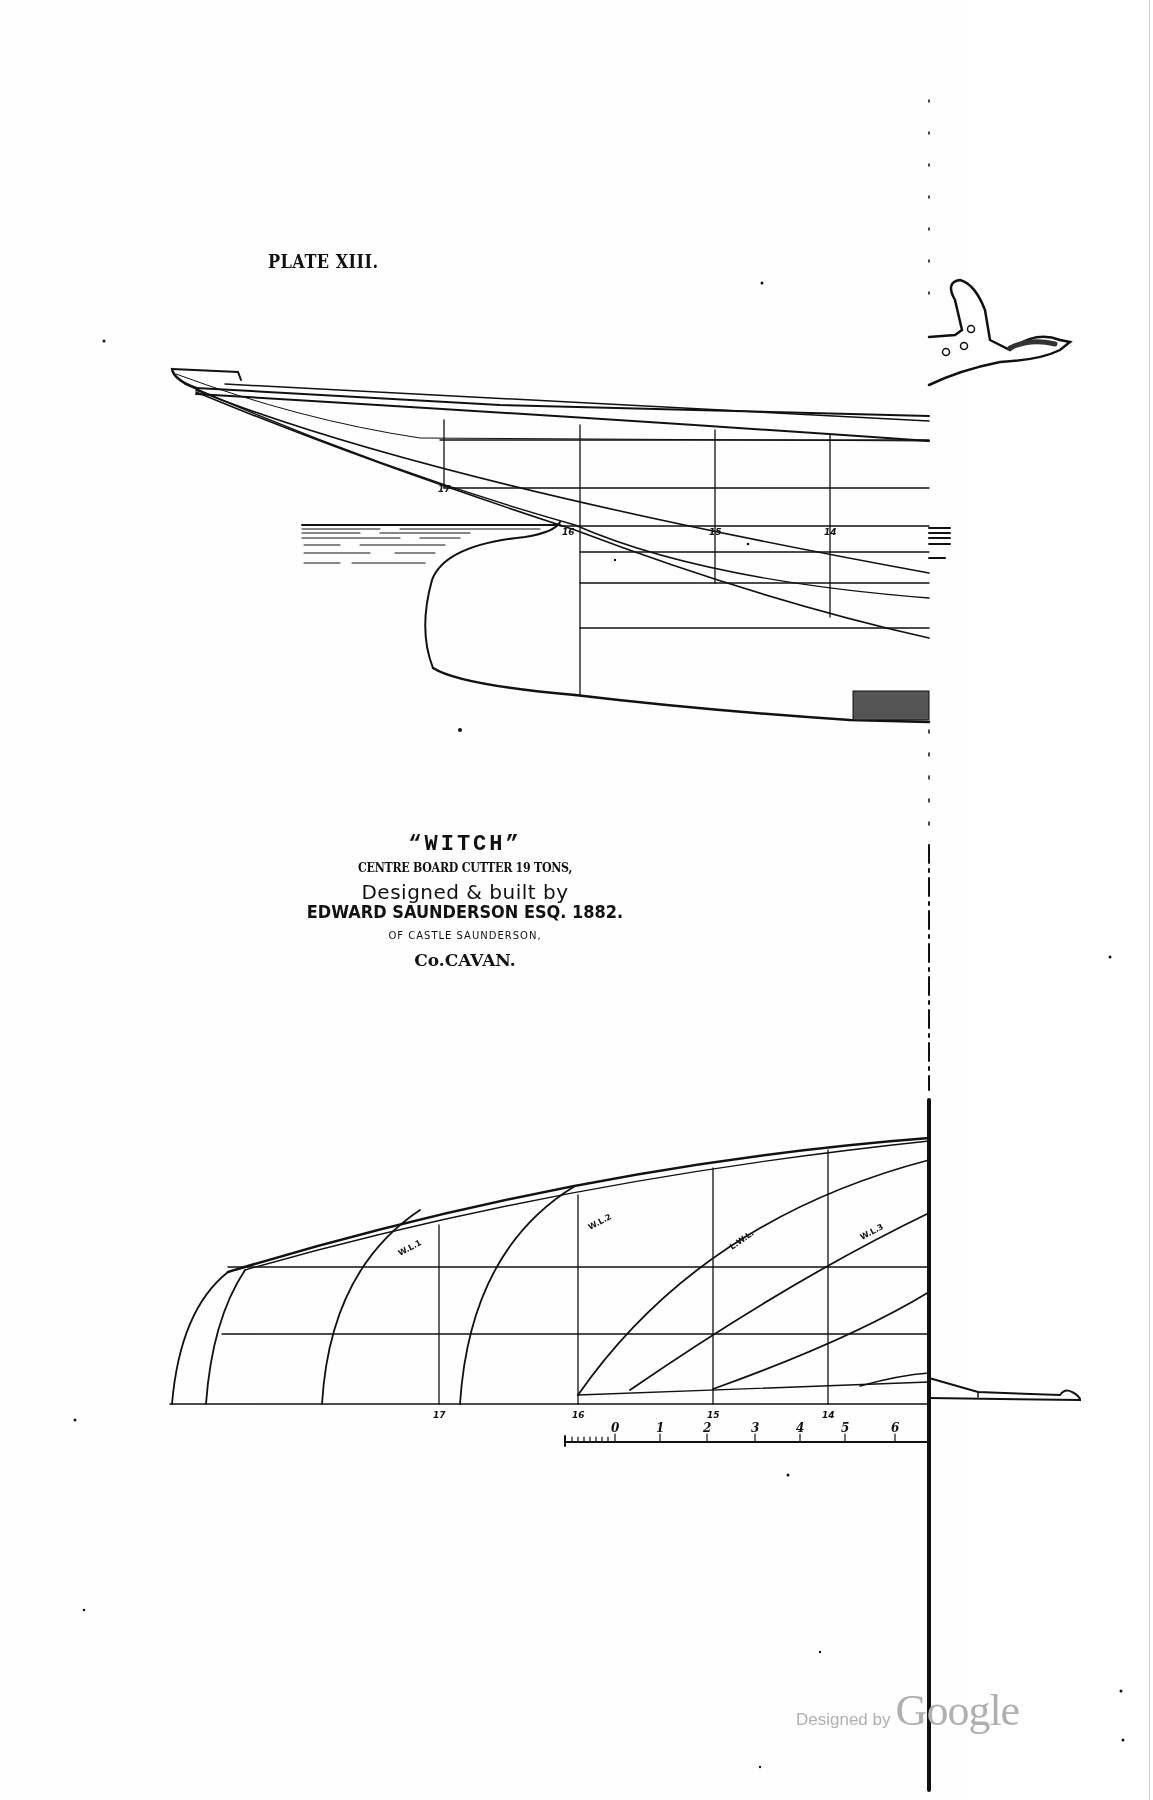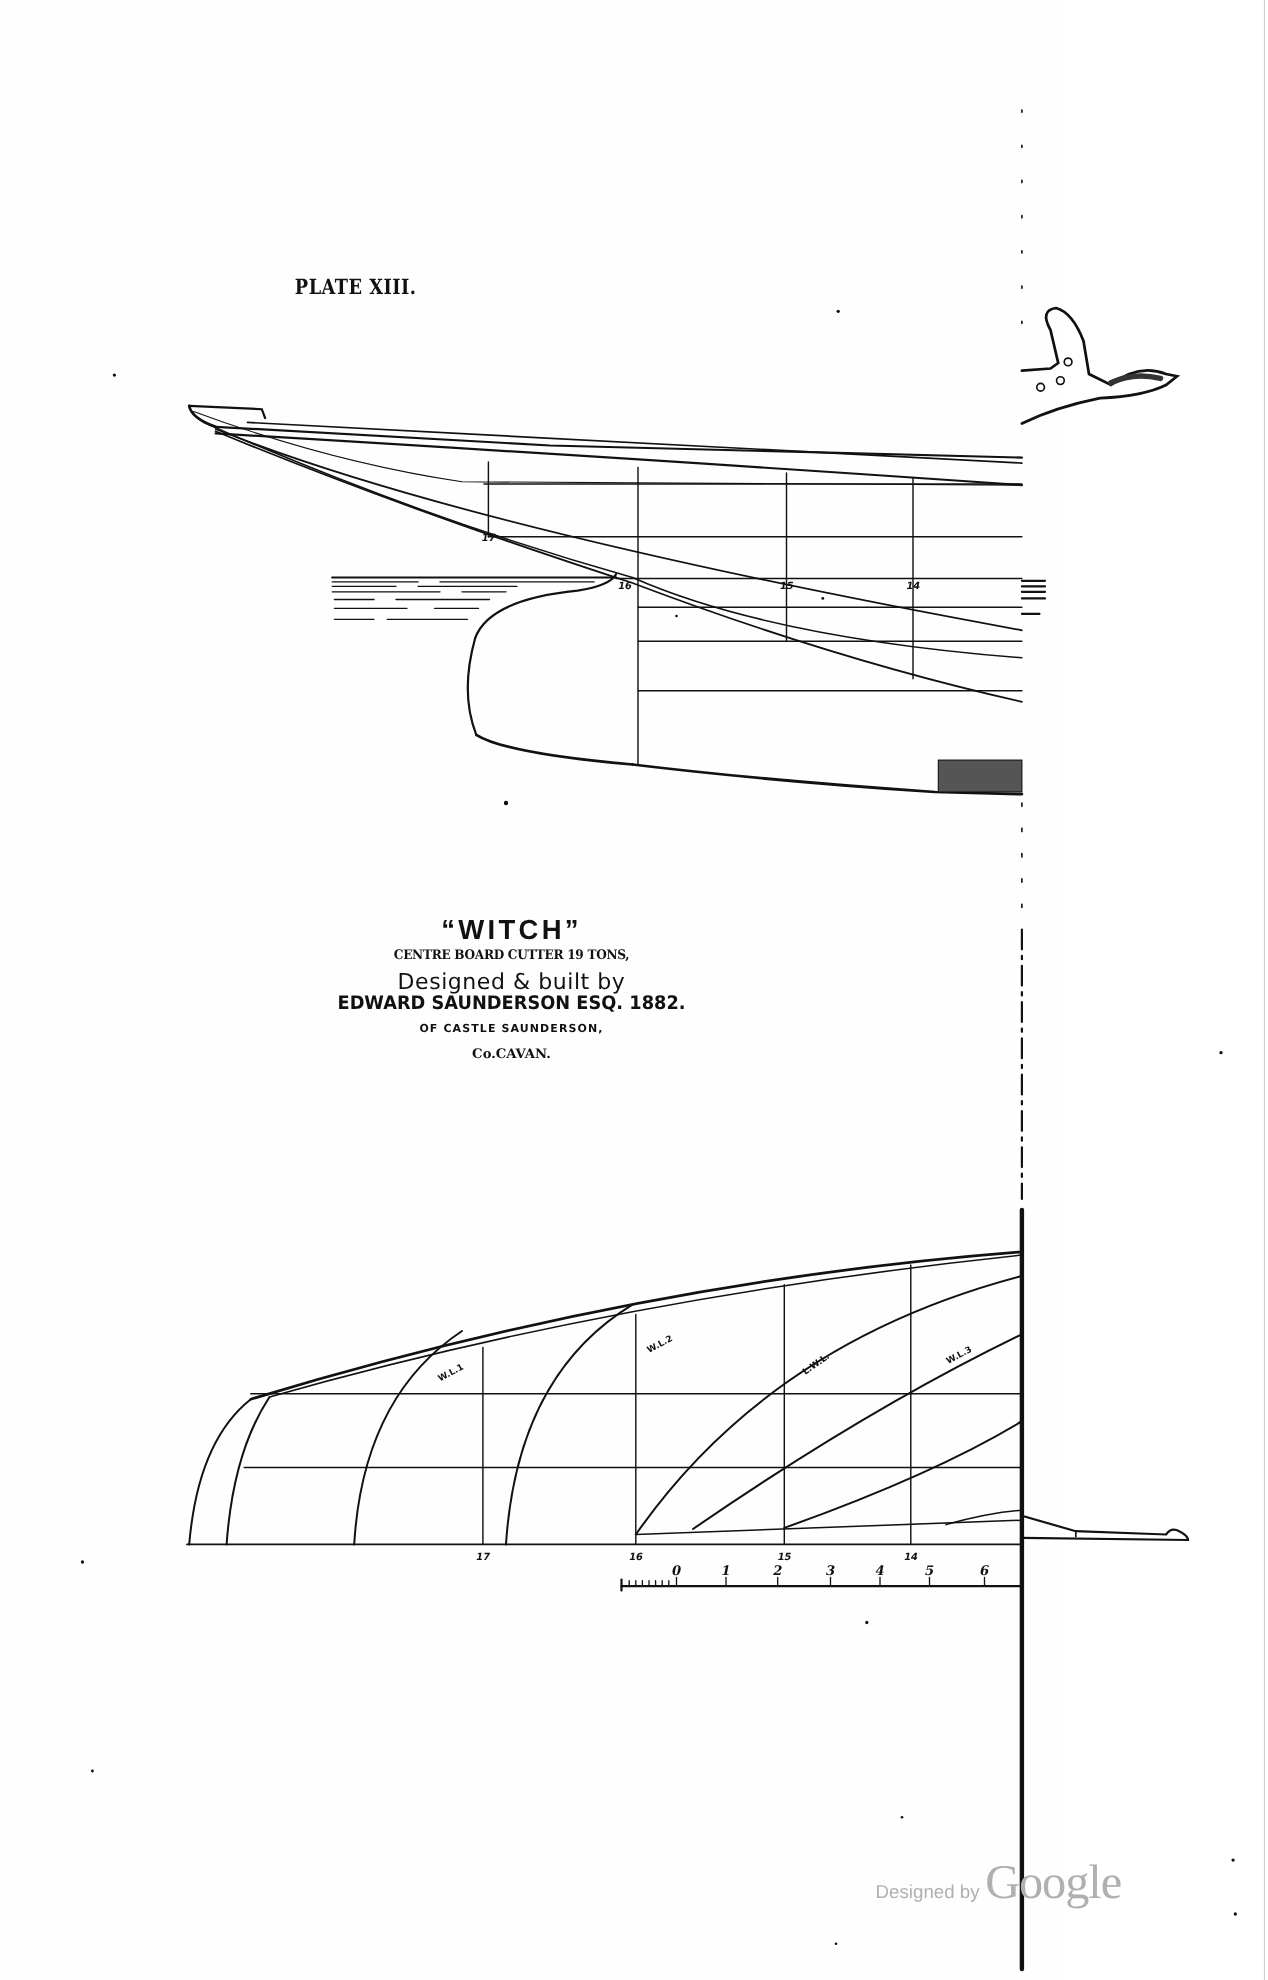--- a/index.html
+++ b/index.html
@@ -3,26 +3,26 @@
 <meta charset="utf-8">
 <style>
   html, body { margin:0; padding:0; background:#ffffff; }
   body { width:1153px; height:1800px; position:relative; overflow:hidden; font-family:"DejaVu Serif", serif; }
   .page { position:absolute; left:0; top:0; width:963px; height:1800px; background:#fefefe; }
   .page-edge { position:absolute; left:1149px; top:0; width:1px; height:1800px; background:#d0d0d0; }
   .drawing { position:absolute; left:0; top:0; }
   .plate-title { position:absolute; left:268px; top:250px; font-family:"DejaVu Serif", serif; font-weight:bold; font-size:19px; letter-spacing:0.5px; transform:scaleX(0.85); transform-origin:left top; color:#111; }
   .title-block { position:absolute; left:265px; top:834px; width:400px; text-align:center; color:#111; }
   .title-block div { line-height:1; }
-  .t-name { font-family:Liberation Sans, sans-serif; font-weight:bold; font-size:25px; letter-spacing:3px; height:26px; }
+  .t-name { font-family:Liberation Mono, monospace; font-weight:bold; font-size:22px; letter-spacing:3px; height:26px; }
   .t-sub { font-family:"DejaVu Serif", serif; font-weight:bold; font-size:12px; transform:scaleX(0.92); height:20px; margin-top:2px; letter-spacing:-0.3px; }
   .t-designed { font-family:"DejaVu Sans", sans-serif; font-size:20px; height:22px; letter-spacing:0.5px; }
   .t-builder { font-family:"DejaVu Sans", sans-serif; font-weight:bold; font-size:17px; height:27px; transform:scaleX(0.95); }
-  .t-castle { font-family:"DejaVu Sans", sans-serif; font-weight:bold; font-size:10px; height:21px; letter-spacing:1px; }
-  .t-county { font-family:"DejaVu Serif", serif; font-weight:bold; font-size:12px; height:16px; }
+  .t-castle { font-family:"DejaVu Sans", sans-serif; font-weight:normal; font-size:10px; height:21px; letter-spacing:1px; }
+  .t-county { font-family:"DejaVu Serif", serif; font-weight:bold; font-size:17px; height:16px; }
   .watermark { position:absolute; left:796px; top:1685px; color:#b0b0b0; white-space:nowrap; }
   .wm-prefix { font-family:"Liberation Sans", sans-serif; font-size:17px; vertical-align:baseline; }
   .wm-brand { font-family:"Liberation Serif", serif; font-size:44px; letter-spacing:-1px; vertical-align:baseline; }
   .lbl { font-family:"DejaVu Sans", sans-serif; font-weight:bold; font-style:italic; font-size:9px; fill:#111; }
   .lbl-sm { font-family:"DejaVu Sans", sans-serif; font-weight:bold; font-size:8px; fill:#111; }
   .scale-num { font-family:"DejaVu Serif", serif; font-style:italic; font-weight:bold; font-size:12px; fill:#111; }
 </style>
 </head>
 <body>
 

